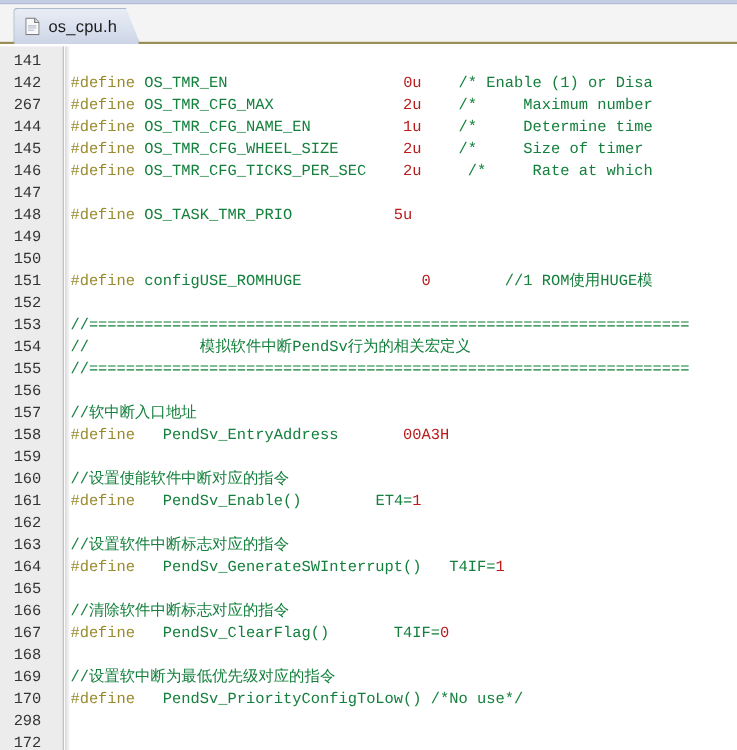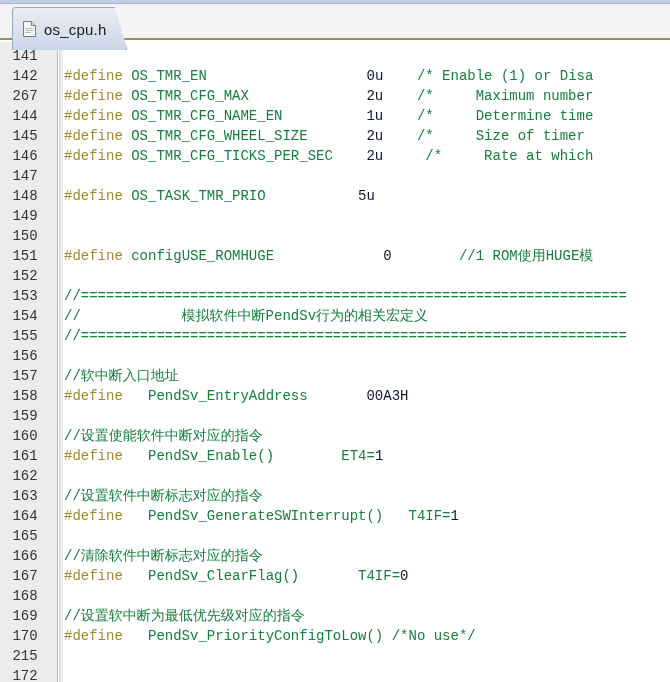--- a/index.html
+++ b/index.html
@@ -33,21 +33,21 @@
     position: absolute;
     top: 4px; left: 0;
     width: 670px; height: 36px;
     background: #f4f4f4;
     border-bottom: 2px solid #9a8e55;
   }
 
   .tab {
     position: absolute;
     top: 3px;
-    height: 43px;
+    height: 33px;
     display: flex;
     align-items: center;
     padding: 0 12px 0 10px;
     cursor: pointer;
     white-space: nowrap;
   }
 
   
   .tab-inactive {
     left: 12px;
@@ -148,21 +148,21 @@
     font-size: 14px;
   }
   .cl {
     height: 20px;
     line-height: 20px;
     white-space: pre;
   }
 
   .kw  { color: #9a8b2e; }          
   .id  { color: #15803d; }          
-  .num { color: #0f172a; }          
+  .num { color: #b91c1c; }          
   .cmt { color: #15803d; }          
 
   
   .code, .gutter-lines { user-select: none; }
 </style>
 </head>
 <body>
 
 <div id="app">
 
@@ -211,19 +211,19 @@
         <div class="ln">161</div>
         <div class="ln">162</div>
         <div class="ln">163</div>
         <div class="ln">164</div>
         <div class="ln">165</div>
         <div class="ln">166</div>
         <div class="ln">167</div>
         <div class="ln">168</div>
         <div class="ln">169</div>
         <div class="ln">170</div>
-        <div class="ln">215</div>
+        <div class="ln">298</div>
         <div class="ln">172</div>
       </div>
     <div class="code" id="code-lines"><div class="cl">&nbsp;</div><div class="cl"><span class="kw">#define </span><span class="id">OS_TMR_EN</span><span class="id">                   </span><span class="num">0u</span><span class="id">    </span><span class="cmt">/* Enable (1) or Disa</span></div><div class="cl"><span class="kw">#define </span><span class="id">OS_TMR_CFG_MAX</span><span class="id">              </span><span class="num">2u</span><span class="id">    </span><span class="cmt">/*     Maximum number</span></div><div class="cl"><span class="kw">#define </span><span class="id">OS_TMR_CFG_NAME_EN</span><span class="id">          </span><span class="num">1u</span><span class="id">    </span><span class="cmt">/*     Determine time</span></div><div class="cl"><span class="kw">#define </span><span class="id">OS_TMR_CFG_WHEEL_SIZE</span><span class="id">       </span><span class="num">2u</span><span class="id">    </span><span class="cmt">/*     Size of timer</span></div><div class="cl"><span class="kw">#define </span><span class="id">OS_TMR_CFG_TICKS_PER_SEC</span><span class="id">    </span><span class="num">2u</span><span class="id">     </span><span class="cmt">/*     Rate at which</span></div><div class="cl">&nbsp;</div><div class="cl"><span class="kw">#define </span><span class="id">OS_TASK_TMR_PRIO</span><span class="id">           </span><span class="num">5u</span></div><div class="cl">&nbsp;</div><div class="cl">&nbsp;</div><div class="cl"><span class="kw">#define </span><span class="id">configUSE_ROMHUGE</span><span class="id">             </span><span class="num">0</span><span class="id">        </span><span class="cmt">//1 ROM使用HUGE模</span></div><div class="cl">&nbsp;</div><div class="cl"><span class="cmt">//=================================================================</span></div><div class="cl"><span class="cmt">//            模拟软件中断PendSv行为的相关宏定义</span></div><div class="cl"><span class="cmt">//=================================================================</span></div><div class="cl">&nbsp;</div><div class="cl"><span class="cmt">//软中断入口地址</span></div><div class="cl"><span class="kw">#define   </span><span class="id">PendSv_EntryAddress</span><span class="id">       </span><span class="num">00A3H</span></div><div class="cl">&nbsp;</div><div class="cl"><span class="cmt">//设置使能软件中断对应的指令</span></div><div class="cl"><span class="kw">#define   </span><span class="id">PendSv_Enable()</span><span class="id">        </span><span class="id">ET4=</span><span class="num">1</span></div><div class="cl">&nbsp;</div><div class="cl"><span class="cmt">//设置软件中断标志对应的指令</span></div><div class="cl"><span class="kw">#define   </span><span class="id">PendSv_GenerateSWInterrupt()</span><span class="id">   </span><span class="id">T4IF=</span><span class="num">1</span></div><div class="cl">&nbsp;</div><div class="cl"><span class="cmt">//清除软件中断标志对应的指令</span></div><div class="cl"><span class="kw">#define   </span><span class="id">PendSv_ClearFlag()</span><span class="id">       </span><span class="id">T4IF=</span><span class="num">0</span></div><div class="cl">&nbsp;</div><div class="cl"><span class="cmt">//设置软中断为最低优先级对应的指令</span></div><div class="cl"><span class="kw">#define   </span><span class="id">PendSv_PriorityConfigToLow()</span><span class="id"> </span><span class="cmt">/*No use*/</span></div><div class="cl">&nbsp;</div><div class="cl">&nbsp;</div></div>
   </div>
 
 </div>
 
 </body></html>

